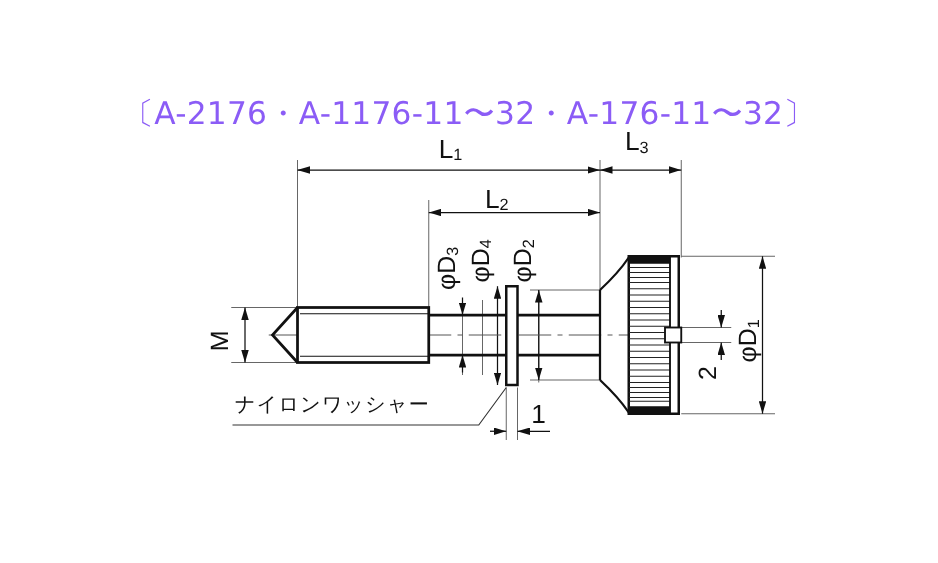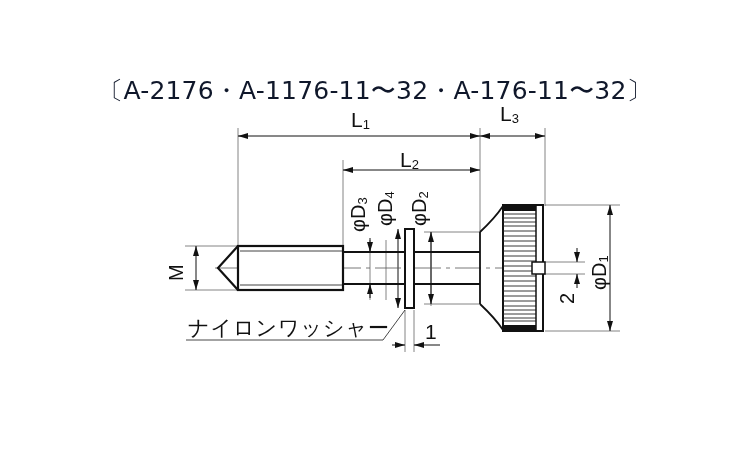--- a/index.html
+++ b/index.html
@@ -1,24 +1,24 @@
 <!DOCTYPE html>
 <html><head>
 <meta charset="utf-8">
 <style>
   html, body { margin: 0; padding: 0; background: #ffffff; }
   body { width: 750px; height: 450px; position: relative; overflow: hidden; font-family: "DejaVu Sans", sans-serif; }
   #drawing { position: absolute; left: 0; top: 0; }
-  .title { position: absolute; left: 0; top: 74px; width: 750px; text-align: center; font-size: 25px; color: #0f172a; letter-spacing: 0.2px; font-family: "DejaVu Sans", sans-serif; }
+  .title { position: absolute; left: 0; top: 74px; width: 750px; text-align: center; font-size: 25px; color: #8b5cf6; letter-spacing: 0.2px; font-family: "DejaVu Sans", sans-serif; }
   .lbl { position: absolute; color: #111; font-family: "Liberation Sans", sans-serif; }
   .dimL { font-size: 21px; }
   .dimL sub { font-size: 13px; vertical-align: -2px; }
   .rot { transform-origin: left top; transform: rotate(-90deg); white-space: nowrap; font-size: 20px; }
   .rot sub { font-size: 13px; vertical-align: -2px; }
-  .jp { font-size: 21px; letter-spacing: 1px; font-family: "DejaVu Sans", sans-serif; }
+  .jp { font-size: 16px; letter-spacing: 1px; font-family: "DejaVu Sans", sans-serif; }
 </style>
 </head>
 <body>
 
 <svg id="drawing" width="750" height="450" viewBox="0 0 750 450" xmlns="http://www.w3.org/2000/svg">
   <defs>
     <marker id="arr" markerWidth="10" markerHeight="6" refX="10" refY="3" orient="auto-start-reverse" markerUnits="userSpaceOnUse">
       <path d="M0,0 L10,3 L0,6 Z" fill="#111"></path>
     </marker>
   </defs>
@@ -122,21 +122,21 @@
     <rect x="532" y="262" width="13" height="12" fill="#fff" stroke="#111" stroke-width="1.5"></rect>
   </g>
 
   <polyline points="186,340 383,340 405,310" fill="none" stroke="#333" stroke-width="0.9"></polyline>
 </svg>
 
 <div class="title">〔A-2176・A-1176-11〜32・A-176-11〜32〕</div>
 
 <div class="lbl dimL" style="left:351px; top:108px;"><span>L</span><sub>1</sub></div>
 <div class="lbl dimL" style="left:500px; top:102px;text-align:right;"><span>L</span><sub>3</sub></div>
-<div class="lbl dimL" style="left:400px; top:148px;"><span>L</span><sub>2</sub></div>
+<div class="lbl dimL" style="left:388px; top:148px;"><span>L</span><sub>2</sub></div>
 
 <div class="lbl rot" style="left:347px; top:232px;"><span>φD</span><sub>3</sub></div>
 <div class="lbl rot" style="left:374px; top:226px;"><span>φD</span><sub>4</sub></div>
 <div class="lbl rot" style="left:408px; top:226px;"><span>φD</span><sub>2</sub></div>
 <div class="lbl rot" style="left:588px; top:290px;"><span>φD</span><sub>1</sub></div>
 <div class="lbl rot" style="left:165px; top:281px;"><span>M</span></div>
 <div class="lbl rot" style="left:556px; top:304px;"><span>2</span></div>
 
 <div class="lbl dimL" style="left:425px; top:320px;">1</div>
 <div class="lbl jp" style="left:188px; top:314px;">ナイロンワッシャー</div>

